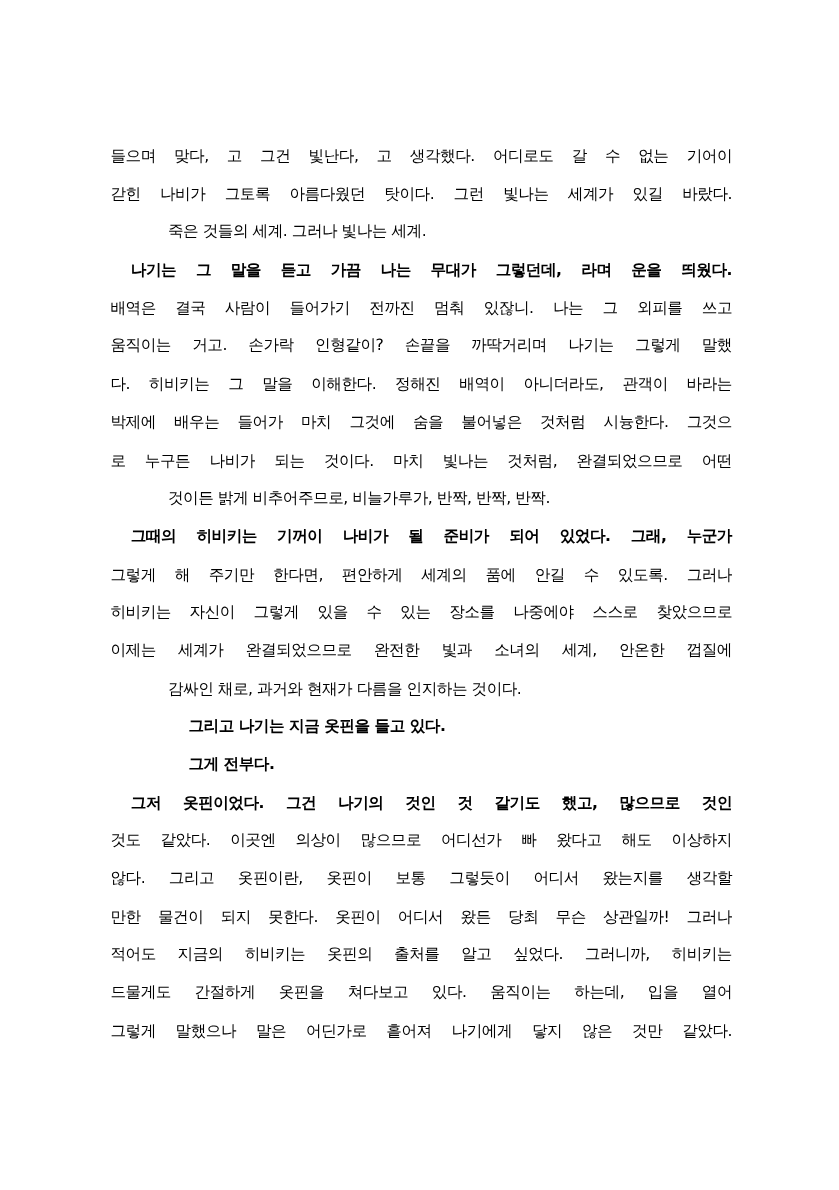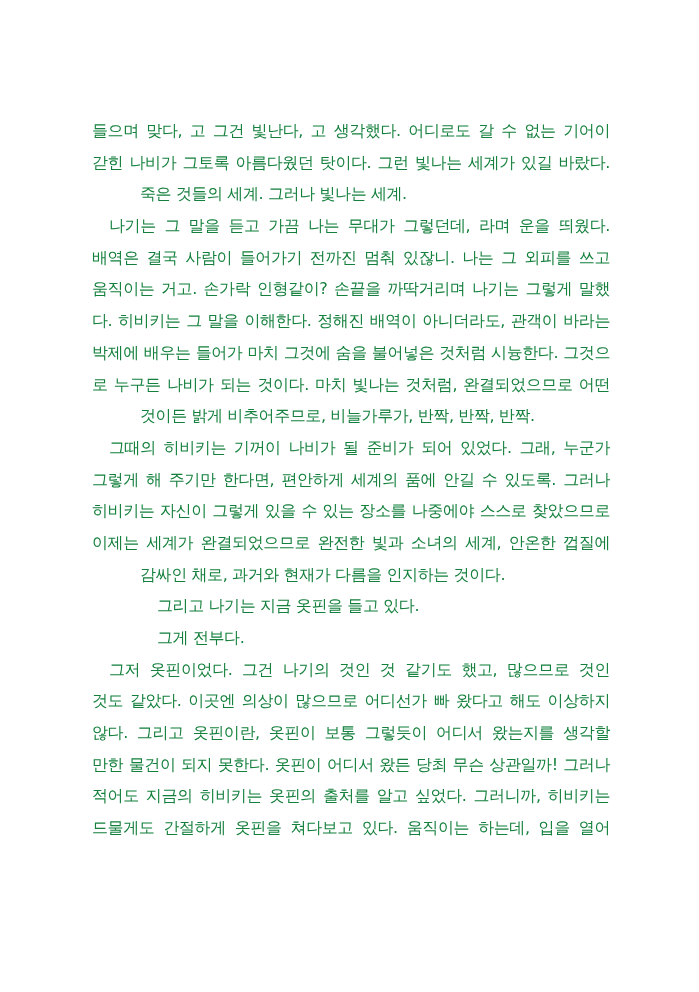--- a/index.html
+++ b/index.html
@@ -11,34 +11,35 @@
     width: 699px;
     height: 992px;
     position: relative;
     overflow: hidden;
   }
   .page {
     position: absolute;
     left: 92px;
     top: 115px;
     width: 518px;
-    color: #15803d;
+    color: #000000;
     font-family: "DejaVu Sans", "Liberation Sans", sans-serif;
-    font-size: 16px;
+    font-size: 13px;
     letter-spacing: -0.4px;
   }
   .line {
     height: 31.7px;
     line-height: 31.7px;
     white-space: nowrap;
     text-align: justify;
     text-align-last: justify;
   }
   .line.indent {
     padding-left: 17px;
+    font-weight: bold;
   }
   .line.last {
     text-align-last: left;
     margin-left: 48px;
   }
 </style>
 </head>
 <body>
 
 <div class="page">
@@ -58,13 +59,14 @@
   <div class="line">이제는 세계가 완결되었으므로 완전한 빛과 소녀의 세계, 안온한 껍질에</div>
   <div class="line last">감싸인 채로, 과거와 현재가 다름을 인지하는 것이다.</div>
   <div class="line indent last">그리고 나기는 지금 옷핀을 들고 있다.</div>
   <div class="line indent last">그게 전부다.</div>
   <div class="line indent">그저 옷핀이었다. 그건 나기의 것인 것 같기도 했고, 많으므로 것인</div>
   <div class="line">것도 같았다. 이곳엔 의상이 많으므로 어디선가 빠 왔다고 해도 이상하지</div>
   <div class="line">않다. 그리고 옷핀이란, 옷핀이 보통 그렇듯이 어디서 왔는지를 생각할</div>
   <div class="line">만한 물건이 되지 못한다. 옷핀이 어디서 왔든 당최 무슨 상관일까! 그러나</div>
   <div class="line">적어도 지금의 히비키는 옷핀의 출처를 알고 싶었다. 그러니까, 히비키는</div>
   <div class="line">드물게도 간절하게 옷핀을 쳐다보고 있다. 움직이는 하는데, 입을 열어</div>
+  <div class="line">그렇게 말했으나 말은 어딘가로 흩어져 나기에게 닿지 않은 것만 같았다.</div>
 </div>
 
 </body></html>

